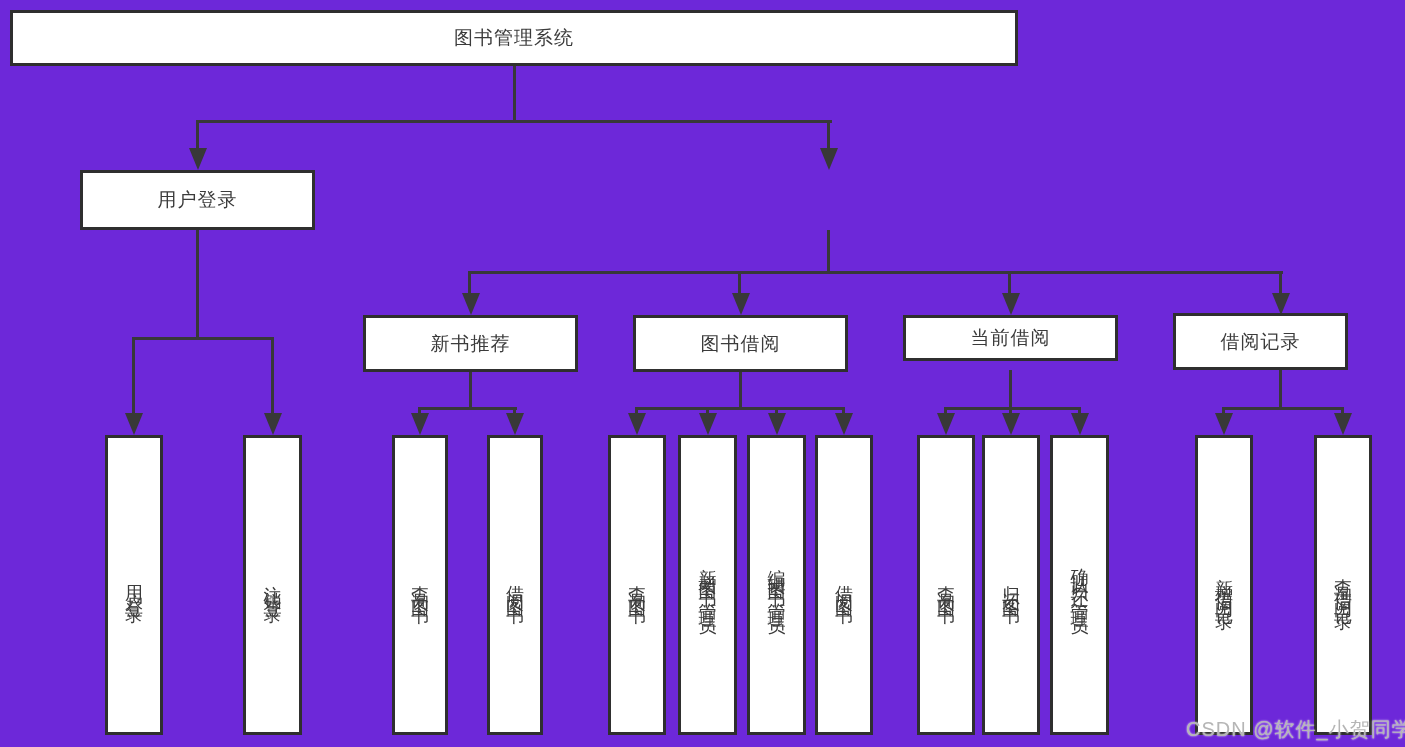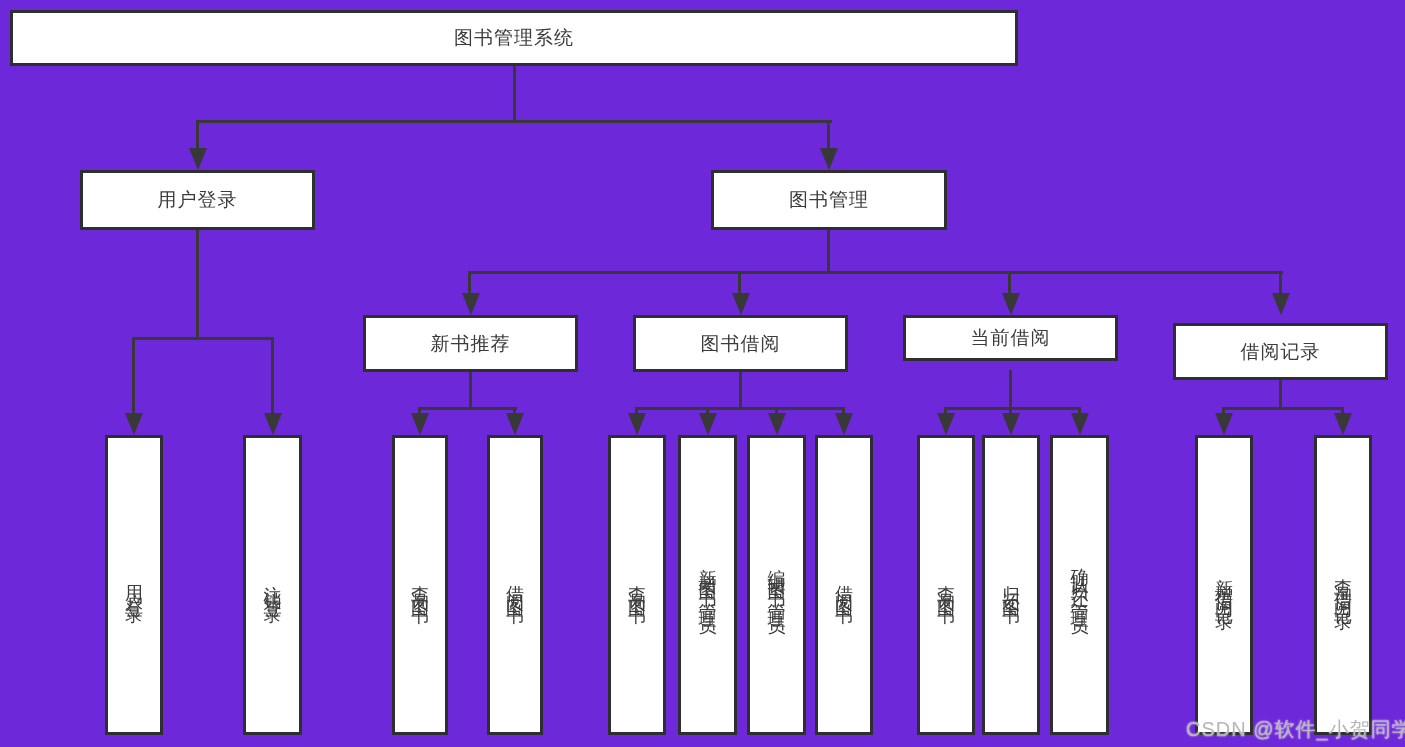--- a/index.html
+++ b/index.html
@@ -82,34 +82,31 @@
   <i class="ar" style="left:1215px;top:413px"></i>
   <i class="ar" style="left:1334px;top:413px"></i>
 
   <div class="box" style="left:10px;top:10px;width:1008px;height:56px">
     <span class="hlabel">图书管理系统</span>
   </div>
 
   <div class="box" style="left:80px;top:170px;width:235px;height:60px">
     <span class="hlabel">用户登录</span>
   </div>
-  <div class="box" style="left:711px;top:170px;width:236px;height:60px">
-    <span class="hlabel">图书管理</span>
-  </div>
 
   <div class="box" style="left:633px;top:315px;width:215px;height:57px">
     <span class="hlabel">图书借阅</span>
   </div>
   <div class="box" style="left:363px;top:315px;width:215px;height:57px">
     <span class="hlabel">新书推荐</span>
   </div>
   <div class="box" style="left:903px;top:315px;width:215px;height:46px">
     <span class="hlabel">当前借阅</span>
   </div>
-  <div class="box" style="left:1173px;top:323px;width:215px;height:57px">
+  <div class="box" style="left:1173px;top:313px;width:175px;height:57px">
     <span class="hlabel">借阅记录</span>
   </div>
 
   <div class="box" style="left:105px;top:435px;width:58px;height:300px">
     <span class="vlabel">用户登录</span>
   </div>
   <div class="box" style="left:243px;top:435px;width:59px;height:300px">
     <span class="vlabel">注销登录</span>
   </div>
 

